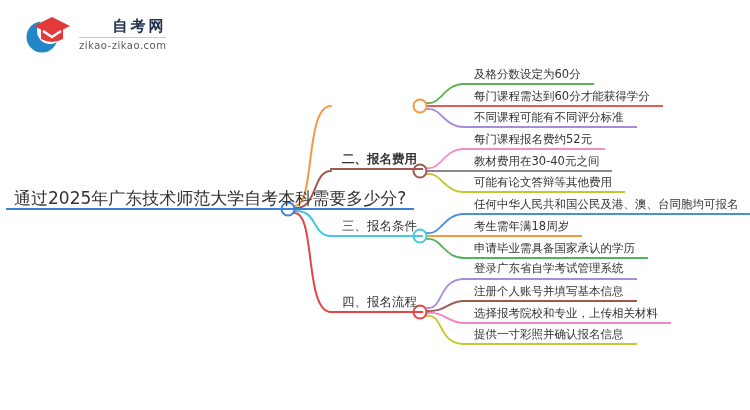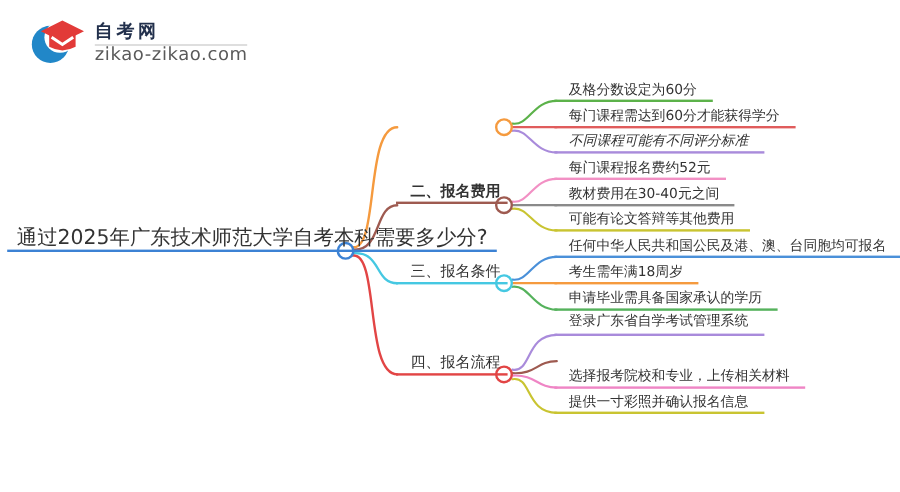--- a/index.html
+++ b/index.html
@@ -1,23 +1,23 @@
 <!DOCTYPE html>
 <html><head>
 <meta charset="utf-8">
 <style>
   html,body{margin:0;padding:0;background:#fff;}
   .stage{position:relative;width:750px;height:410px;background:#ffffff;overflow:hidden;
          font-family:"DejaVu Sans","Liberation Sans",sans-serif;}
   
   .logo{position:absolute;left:26px;top:13px;display:flex;align-items:center;}
   .logo-text{margin-left:9px;display:flex;flex-direction:column;}
-  .logo-title{font-size:15px;font-weight:bold;color:#22304c;letter-spacing:3px;line-height:16px;}
+  .logo-title{font-size:15px;font-weight:bold;color:#22304c;letter-spacing:3px;line-height:16px;text-align:right;}
   .logo-divider{border:none;border-top:1px solid #c9c9c9;margin:3px 0 2px 0;width:100%;}
-  .logo-domain{font-size:15px;color:#5a5a5a;letter-spacing:0.5px;line-height:11px;}
+  .logo-domain{font-size:10px;color:#5a5a5a;letter-spacing:0.5px;line-height:11px;}
   
   .wires{position:absolute;left:0;top:0;width:750px;height:410px;}
   
   .node{position:absolute;box-sizing:border-box;white-space:nowrap;color:#333;
         border-bottom:2px solid #999;background:transparent;}
   .root-node{left:6px;top:189px;height:21px;line-height:18px;font-size:17px;padding:0 8px;}
   .branch-node{left:330px;height:20px;line-height:17px;font-size:12.5px;
                padding:0 6px 0 12px;min-width:84px;}
   .leaf-node{left:462px;height:19px;line-height:16px;font-size:11.5px;padding:0 13px 0 12px;}
 </style>
@@ -73,27 +73,28 @@
   </svg>
 
   <div class="node root-node" style="border-bottom-color: rgb(60, 130, 212);">通过2025年广东技术师范大学自考本科需要多少分?</div>
 
   <div class="node branch-node" style="top: 150px; border-bottom-color: rgb(158, 90, 80); font-weight: bold;">二、报名费用</div>
   <div class="node branch-node" style="top: 217px; border-bottom-color: rgb(69, 200, 226); text-align: right;">三、报名条件</div>
   <div class="node branch-node" style="top: 293px; border-bottom-color: rgb(226, 69, 69);">四、报名流程</div>
 
   <div class="node leaf-node" style="top: 66px; border-bottom-color: rgb(92, 178, 74);">及格分数设定为60分</div>
   <div class="node leaf-node" style="top: 88px; border-bottom-color: rgb(224, 92, 92);">每门课程需达到60分才能获得学分</div>
-  <div class="node leaf-node" style="top: 109px; border-bottom-color: rgb(169, 139, 219); font-style: italic;">不同课程可能有不同评分标准</div>
+  <div class="node leaf-node" style="top: 109px; border-bottom-color: rgb(169, 139, 219);">不同课程可能有不同评分标准</div>
 
   <div class="node leaf-node" style="top: 131px; border-bottom-color: rgb(242, 144, 196);">每门课程报名费约52元</div>
   <div class="node leaf-node" style="top: 153px; border-bottom-color: rgb(138, 138, 138);">教材费用在30-40元之间</div>
   <div class="node leaf-node" style="top: 174px; border-bottom-color: rgb(201, 196, 49);">可能有论文答辩等其他费用</div>
 
   <div class="node leaf-node" style="top: 196px; border-bottom-color: rgb(74, 144, 217);">任何中华人民共和国公民及港、澳、台同胞均可报名</div>
   <div class="node leaf-node" style="top: 218px; border-bottom-color: rgb(245, 154, 62);">考生需年满18周岁</div>
   <div class="node leaf-node" style="top: 240px; border-bottom-color: rgb(85, 178, 92);">申请毕业需具备国家承认的学历</div>
 
   <div class="node leaf-node" style="top: 261px; border-bottom-color: rgb(169, 139, 219); font-family: Liberation Mono, monospace;">登录广东省自学考试管理系统</div>
+  <div class="node leaf-node" style="top: 283px; border-bottom-color: rgb(158, 90, 80);">注册个人账号并填写基本信息</div>
   <div class="node leaf-node" style="top: 305px; border-bottom-color: rgb(239, 133, 197);">选择报考院校和专业，上传相关材料</div>
   <div class="node leaf-node" style="top: 326px; border-bottom-color: rgb(201, 196, 49);">提供一寸彩照并确认报名信息</div>
 
 </div>
 
 </body></html>

